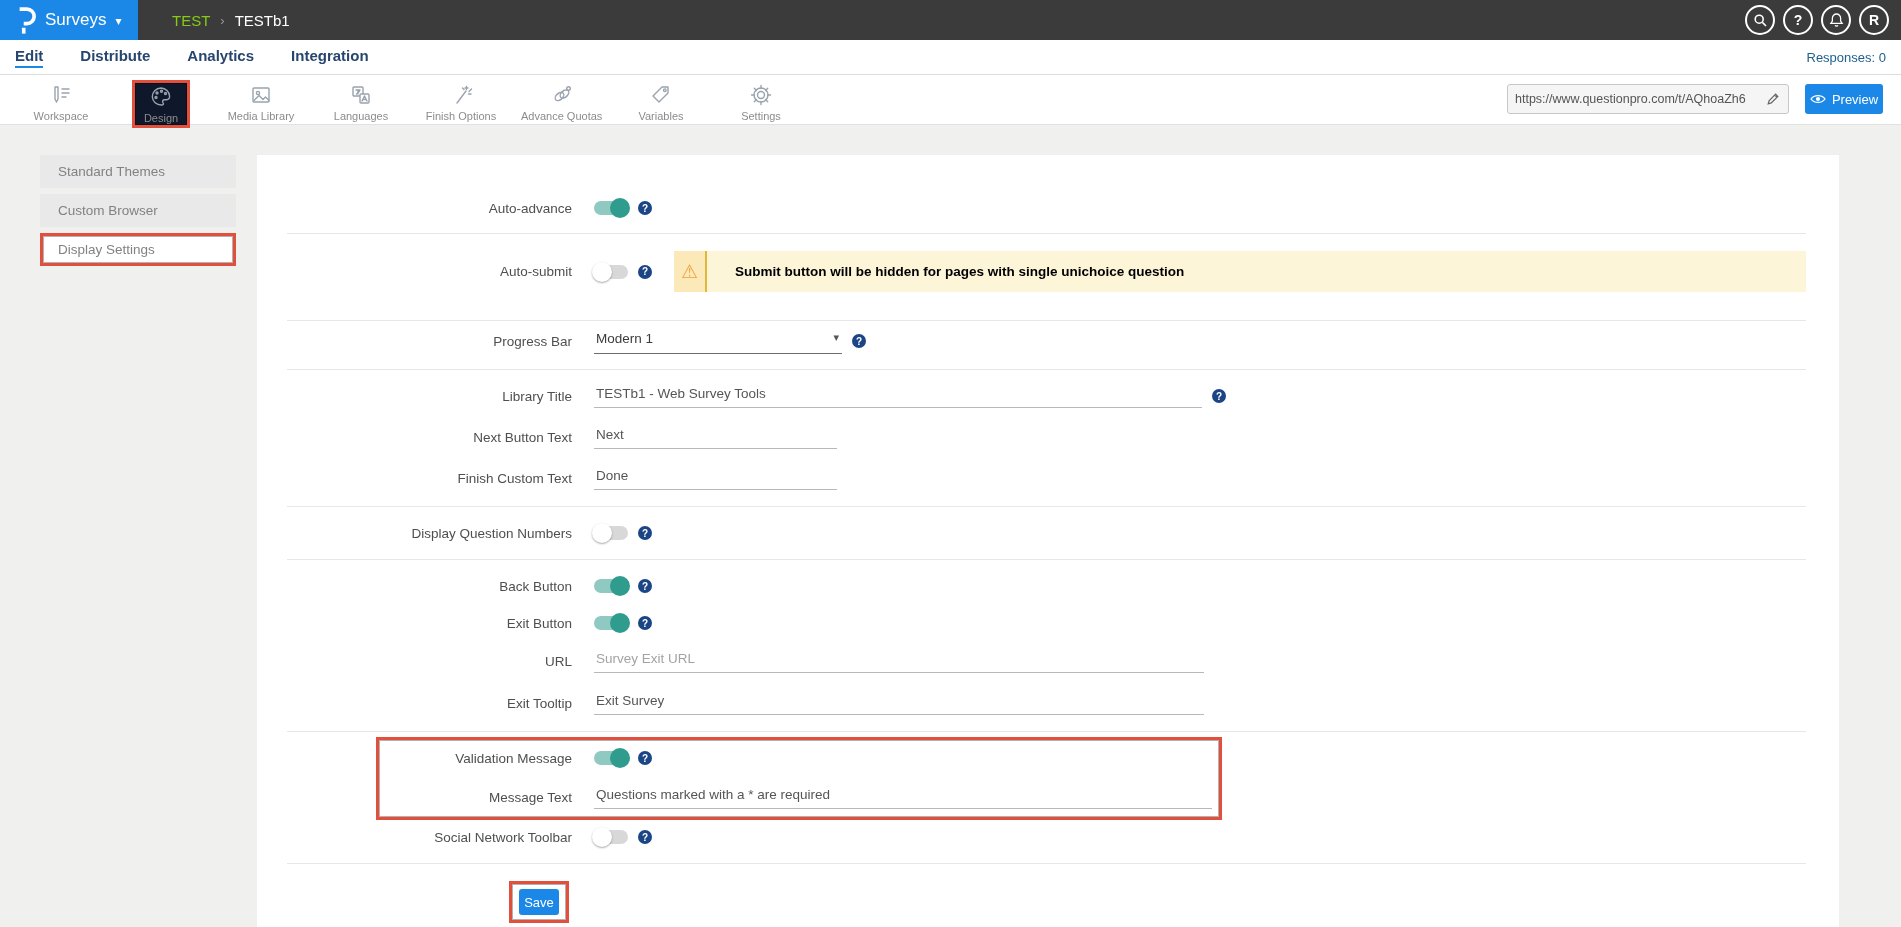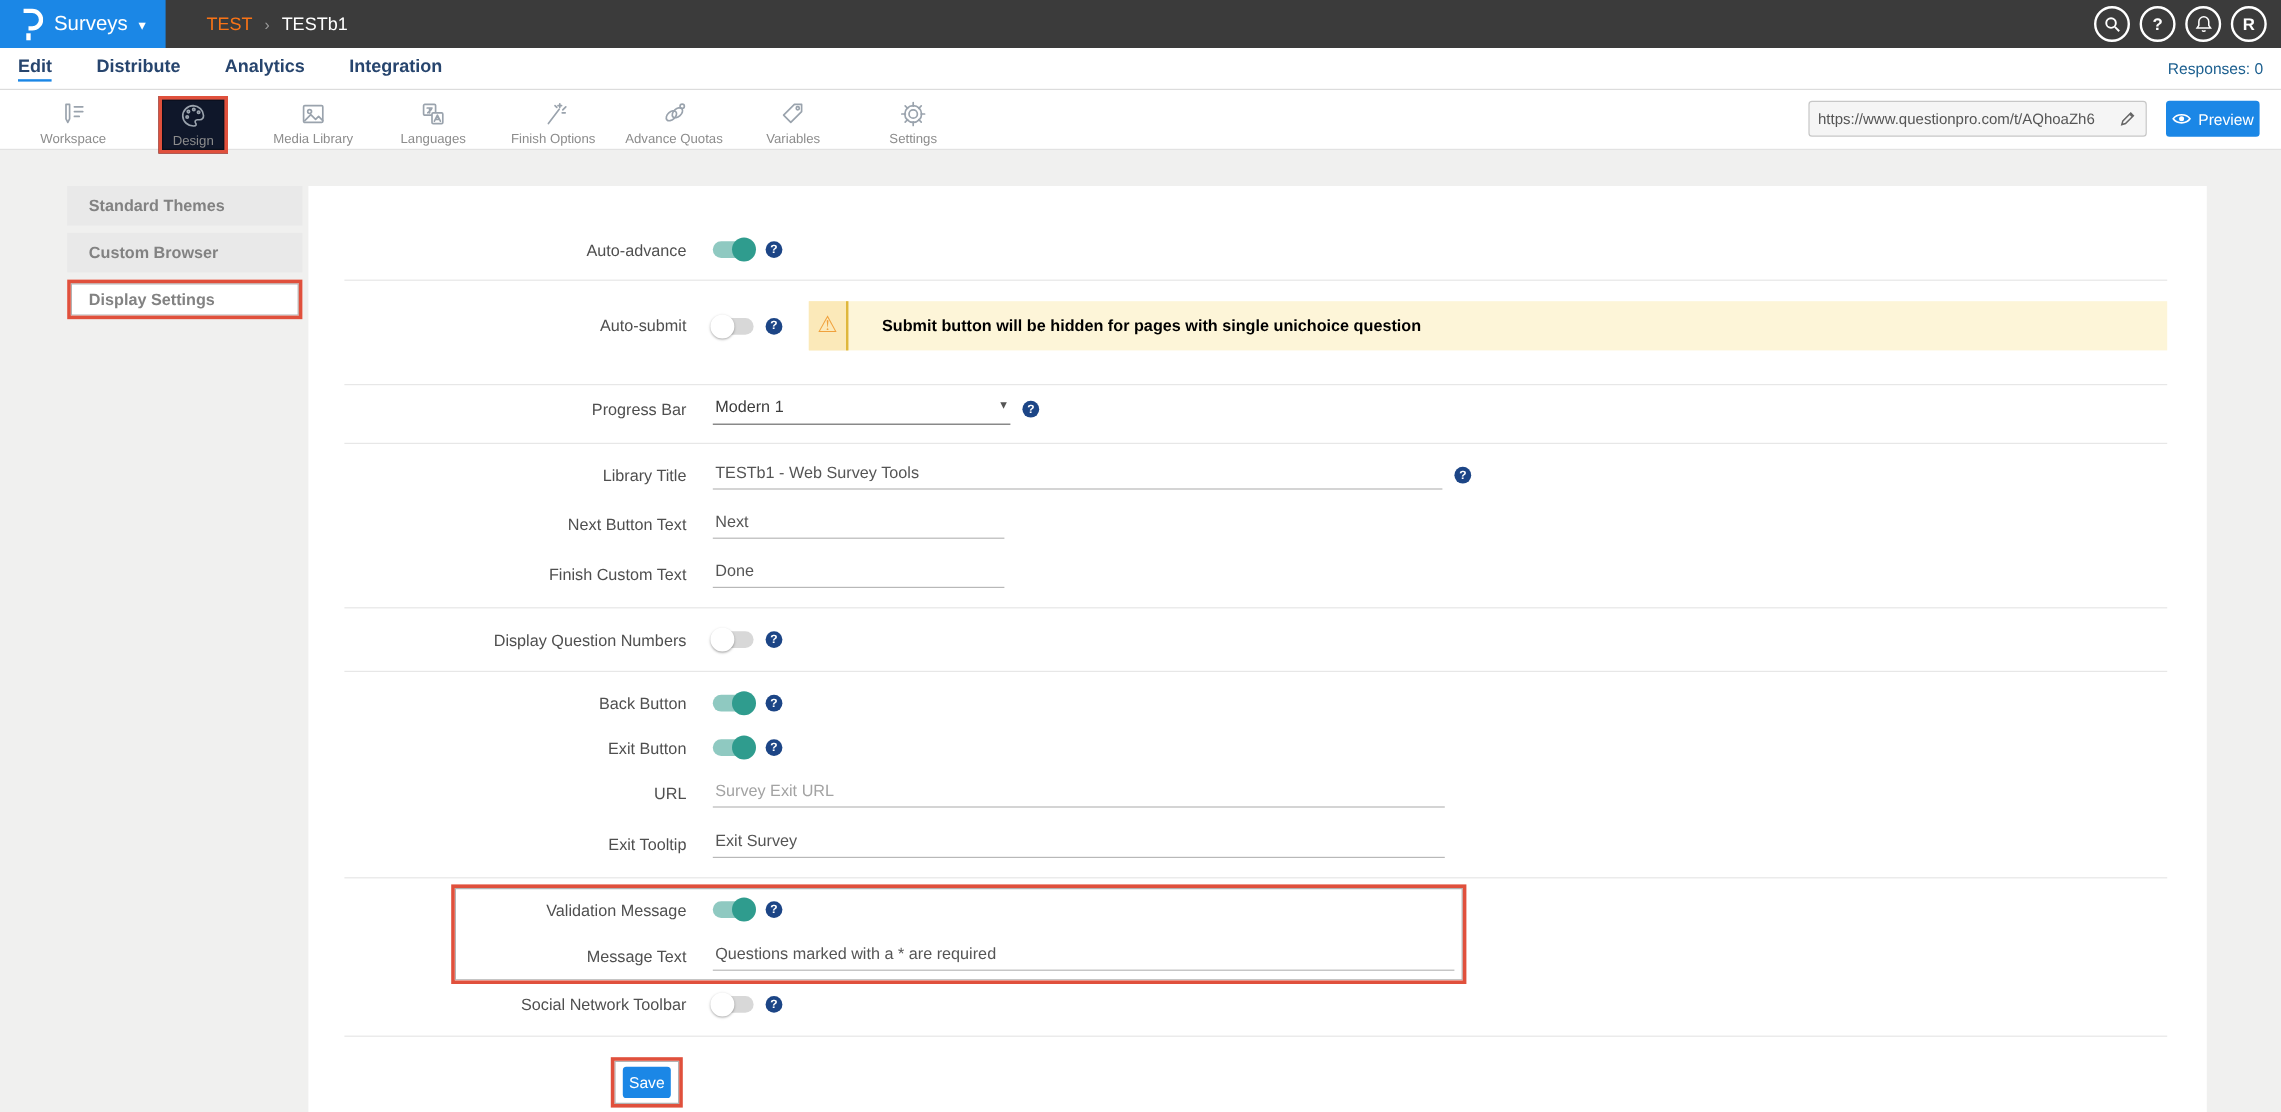--- a/index.html
+++ b/index.html
@@ -12,21 +12,21 @@
     -webkit-font-smoothing:antialiased;
   }
 
   
   .topbar { height:40px; background:#3b3b3b; display:flex; align-items:center; }
   .brand { width:138px; height:40px; background:#1b87e6; display:flex; align-items:center; padding-left:16px; gap:9px; cursor:pointer; }
   .brand-label { color:#fff; font-size:17px; }
   .brand-caret { color:#fff; font-size:10px; margin-top:2px; }
   .brand-caret::after { content:"▾"; font-size:12px; }
   .crumbs { margin-left:34px; display:flex; align-items:center; gap:10px; font-size:15px; }
-  .crumb-parent { color:#f97316; cursor:pointer; }
+  .crumb-parent { color:#84cc16; cursor:pointer; }
   .crumb-sep { color:#9a9a9a; font-size:13px; }
   .crumb-current { color:#ffffff; }
   .topbar-right { margin-left:auto; display:flex; gap:8px; margin-right:12px; }
   .circle-btn { width:30px; height:30px; border:2px solid #fff; border-radius:50%;
     display:flex; align-items:center; justify-content:center; color:#fff; cursor:pointer;
     font-size:14px; font-weight:bold; background:transparent; }
 
   
   .navbar { height:35px; background:#fff; border-bottom:1px solid #dcdcdc; display:flex; align-items:center; padding:0 15px; }
   .tab { font-size:15px; font-weight:700; color:#27456e; margin-right:37px; cursor:pointer; padding-bottom:2px; border-bottom:2px solid transparent; }
@@ -44,21 +44,21 @@
   .tool-label { font-size:11px; color:#8c8c8c; margin-top:3px; white-space:nowrap; }
   .toolbar-right { position:absolute; right:18px; top:9px; display:flex; gap:16px; align-items:center; }
   .url-box { width:282px; height:30px; border:1px solid #c7c7c7; border-radius:3px; background:#f5f5f5; display:flex; align-items:center; overflow:hidden; }
   .url-input { border:none; outline:none; background:transparent; flex:1; font-size:12.5px; color:#555; padding:0 7px; font-family:inherit; min-width:0; }
   .pencil-btn { width:30px; height:100%; display:flex; align-items:center; justify-content:center; cursor:pointer; }
   .pencil-btn svg { stroke:#666; fill:none; stroke-width:1.4; }
   .preview-btn { background:#1b87e6; color:#fff; border:none; border-radius:3px; width:78px; height:30px;
     display:flex; align-items:center; justify-content:center; gap:6px; font-size:13px; cursor:pointer; font-family:inherit; }
 
   
-  .sidebar { position:absolute; left:56px; top:155px; width:196px;font-weight:bold; }
+  .sidebar { position:absolute; left:40px; top:155px; width:196px; }
   .side-item { height:33px; background:#e9e9e9; margin-bottom:6px; display:flex; align-items:center;
     padding-left:18px; font-size:13.5px; color:#828282; cursor:pointer; }
   .side-item.active { background:#fff; border:3px solid #e0503c; box-shadow: inset 0 0 0 1px rgba(0,0,0,.3); padding-left:15px; }
 
   
   .panel { position:absolute; left:257px; top:155px; width:1582px; bottom:0; background:#fff; padding-top:36px; overflow:hidden; }
   .frow { display:flex; align-items:center; min-height:34px; }
   .frow.tall { min-height:40px; }
   .flabel { width:315px; flex:none; text-align:right; font-size:13.5px; color:#4f4f4f; }
   .fctrl { margin-left:22px; flex:1; display:flex; align-items:center; gap:10px; min-width:0; }

